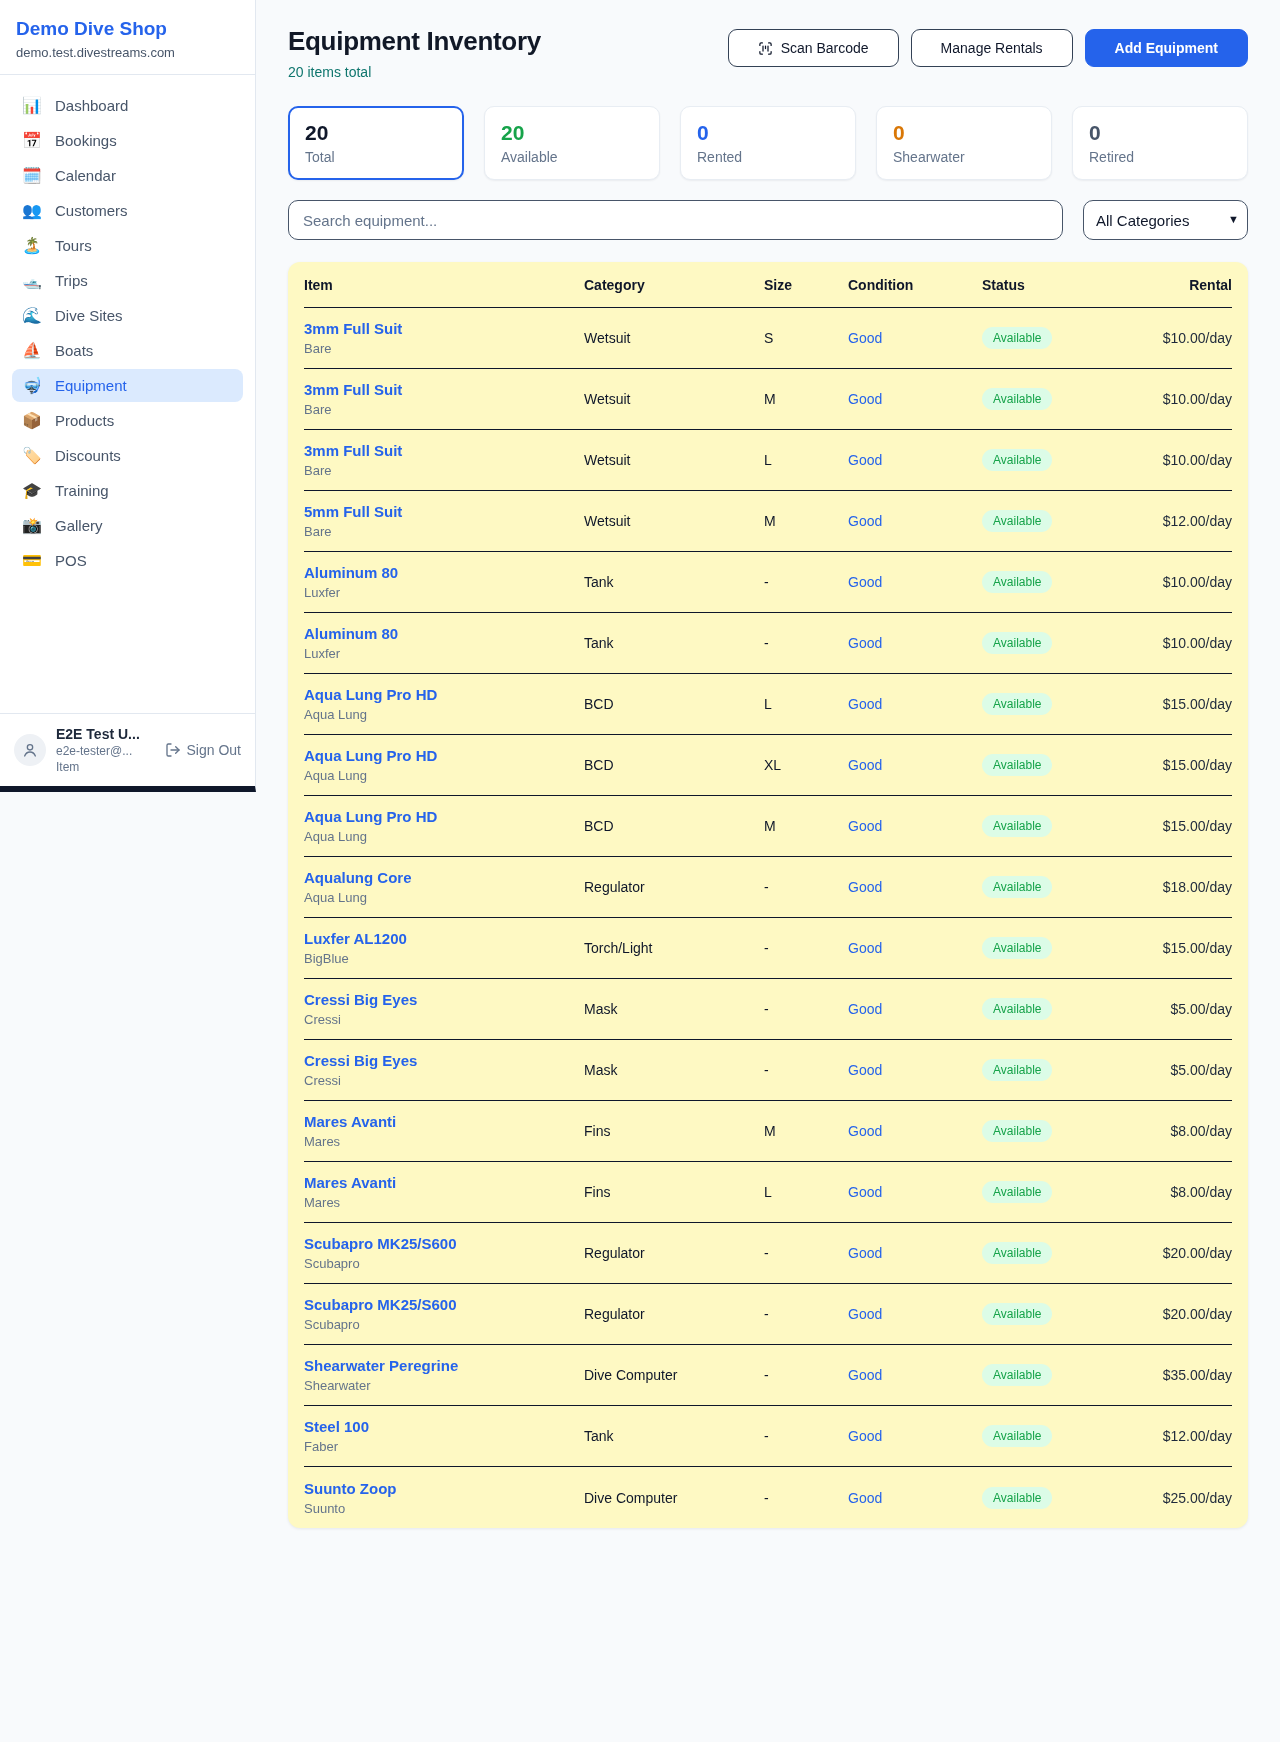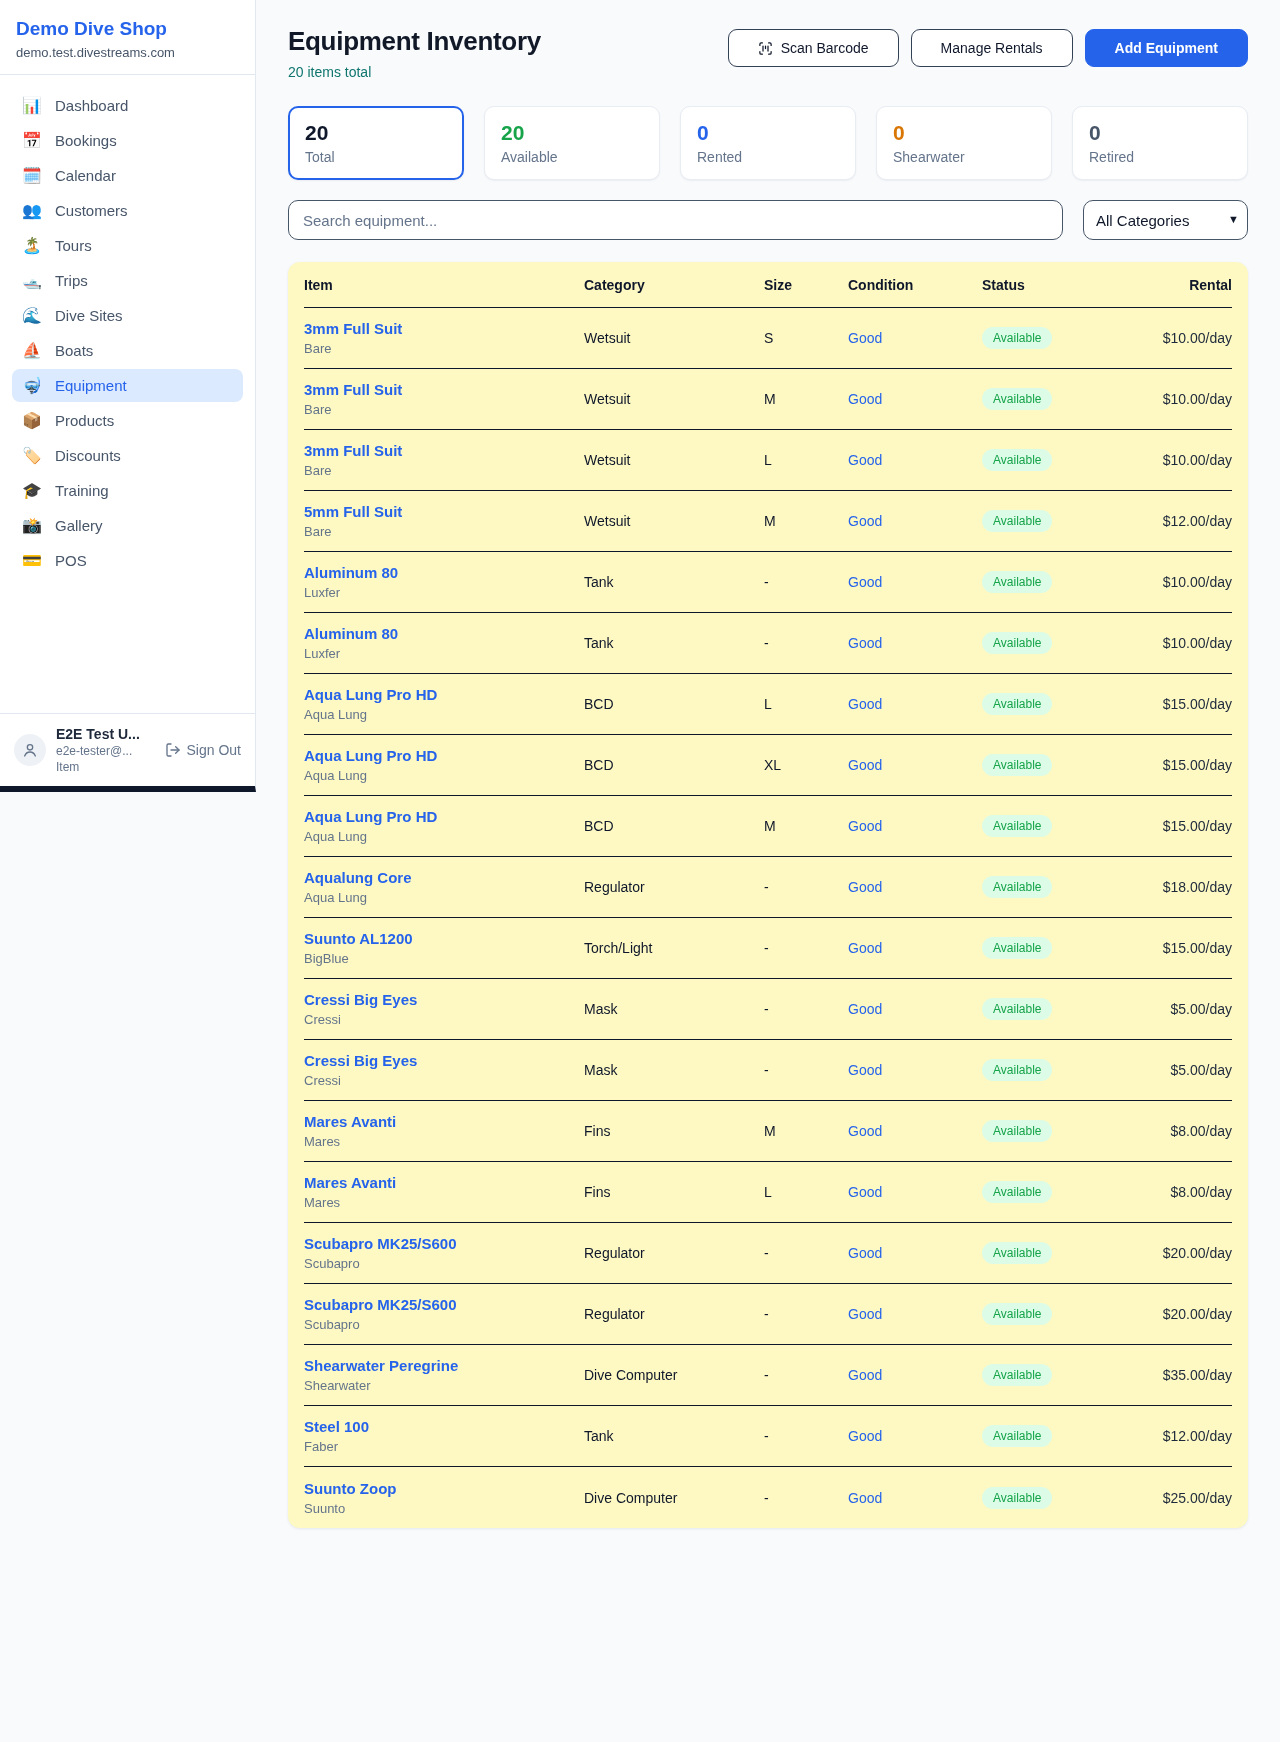--- a/index.html
+++ b/index.html
@@ -403,21 +403,21 @@
     </div>
     <div class="cell">Regulator</div>
     <div class="cell">-</div>
     <div class="cell cond">Good</div>
     <div><span class="pill">Available</span></div>
     <div class="rental">$18.00/day</div>
   </div>
 
   <div class="trow data-row">
     <div>
-      <div class="item-name">Suunto AL1200</div>
+      <div class="item-name">Luxfer AL1200</div>
       <div class="item-brand">BigBlue</div>
     </div>
     <div class="cell">Torch/Light</div>
     <div class="cell">-</div>
     <div class="cell cond">Good</div>
     <div><span class="pill">Available</span></div>
     <div class="rental">$15.00/day</div>
   </div>
 
   <div class="trow data-row">

